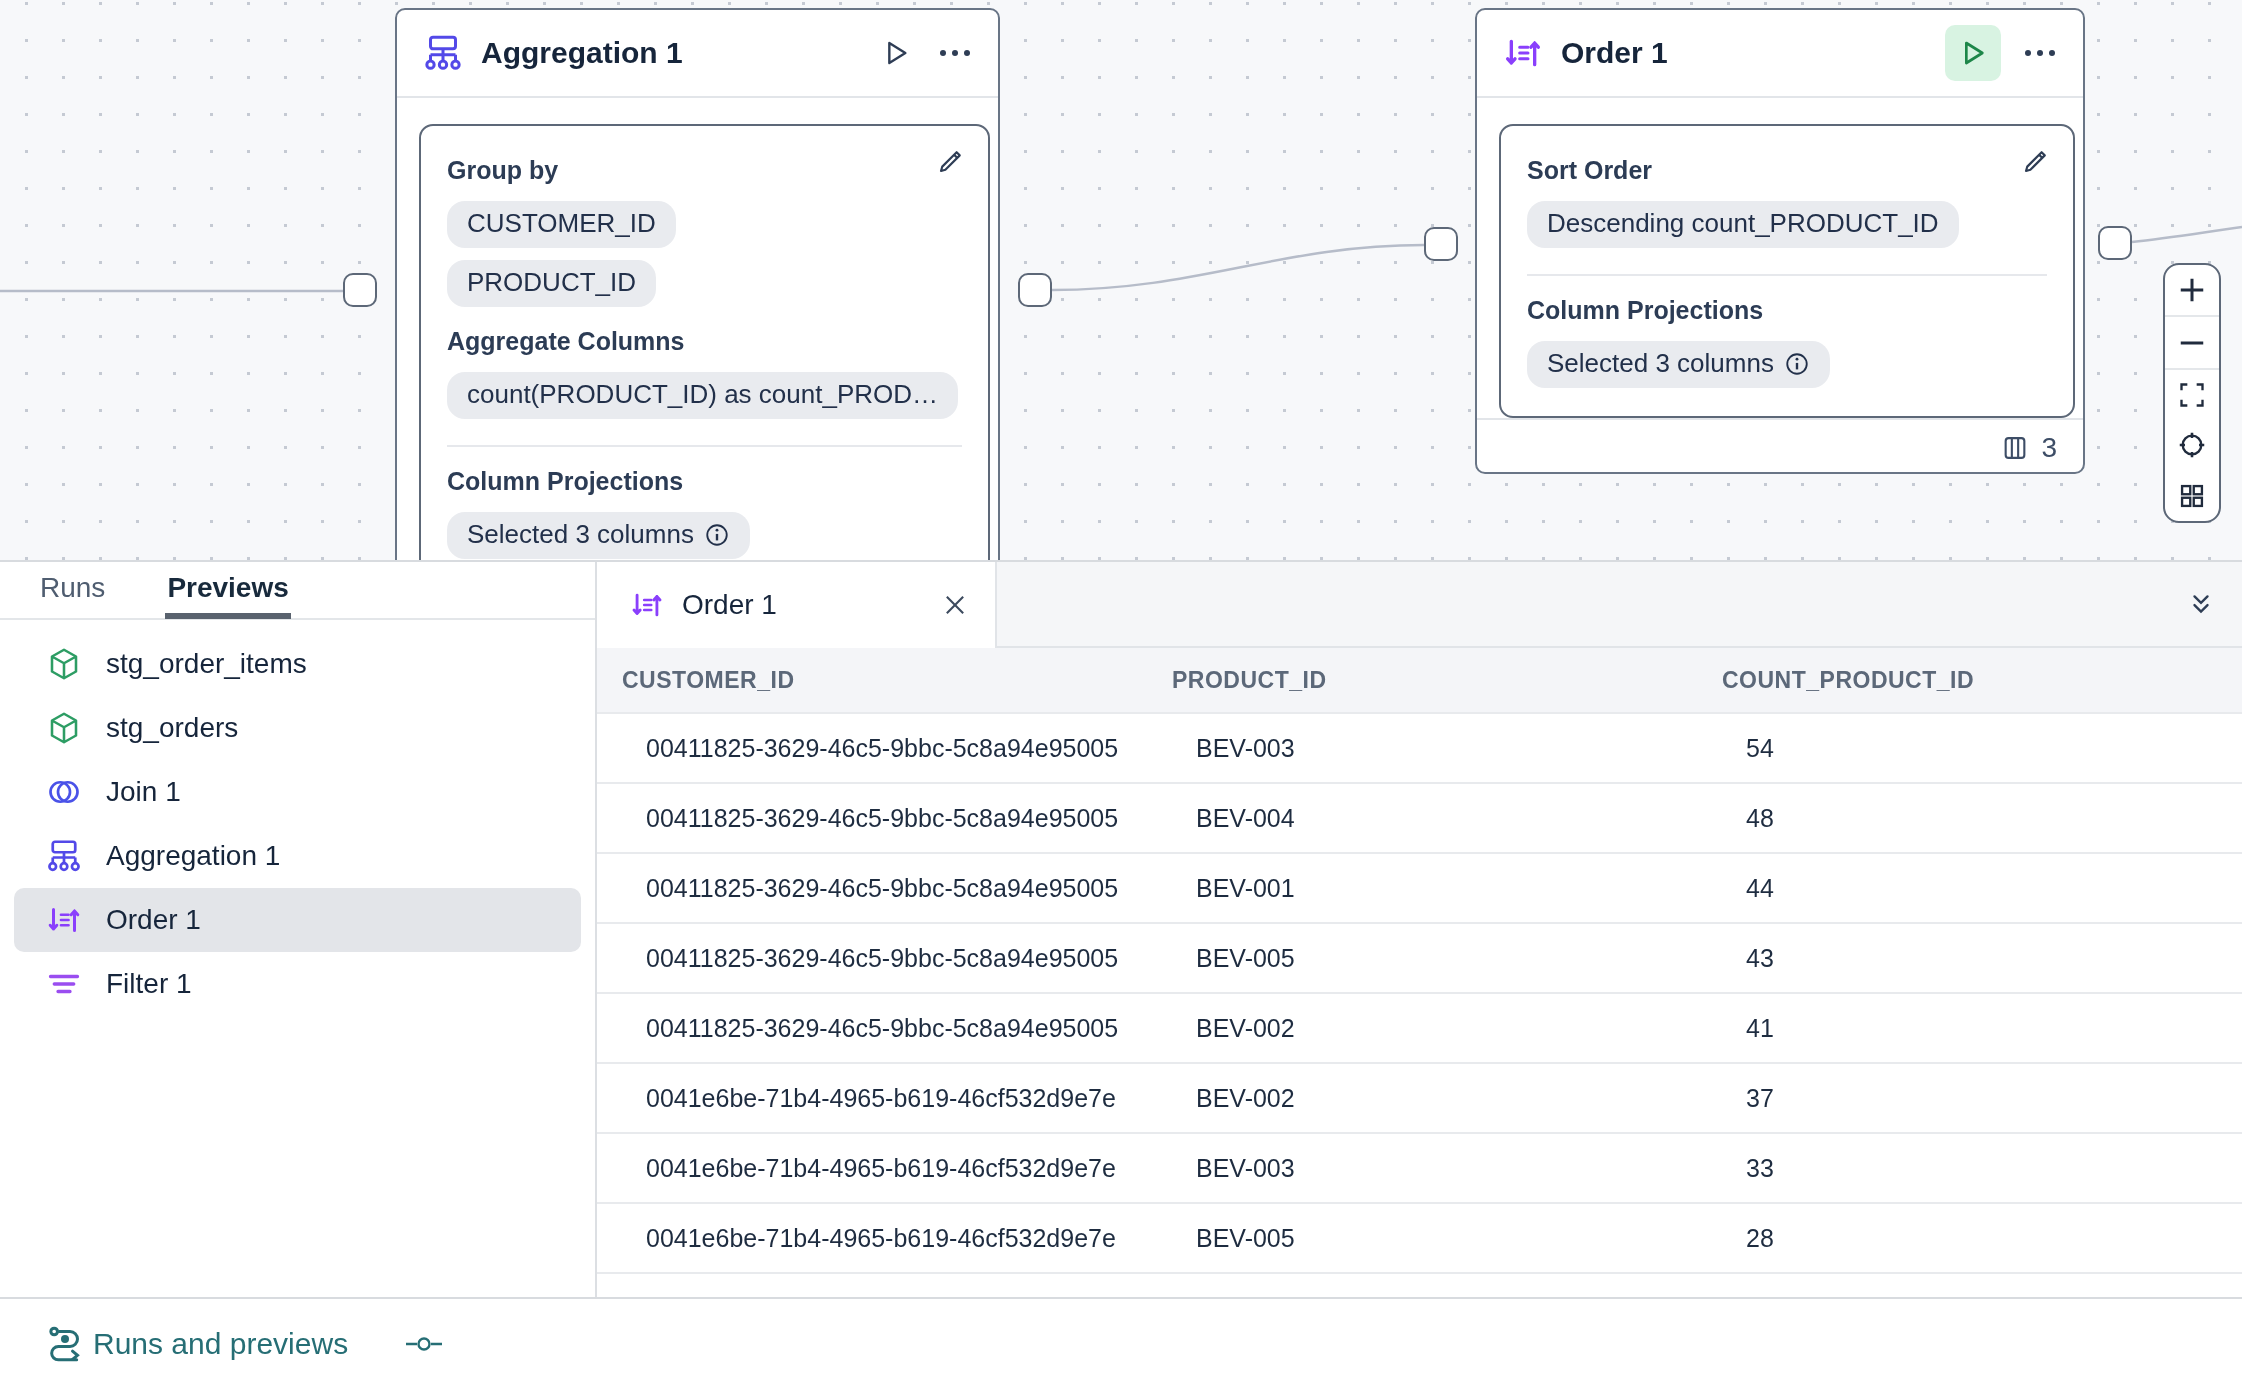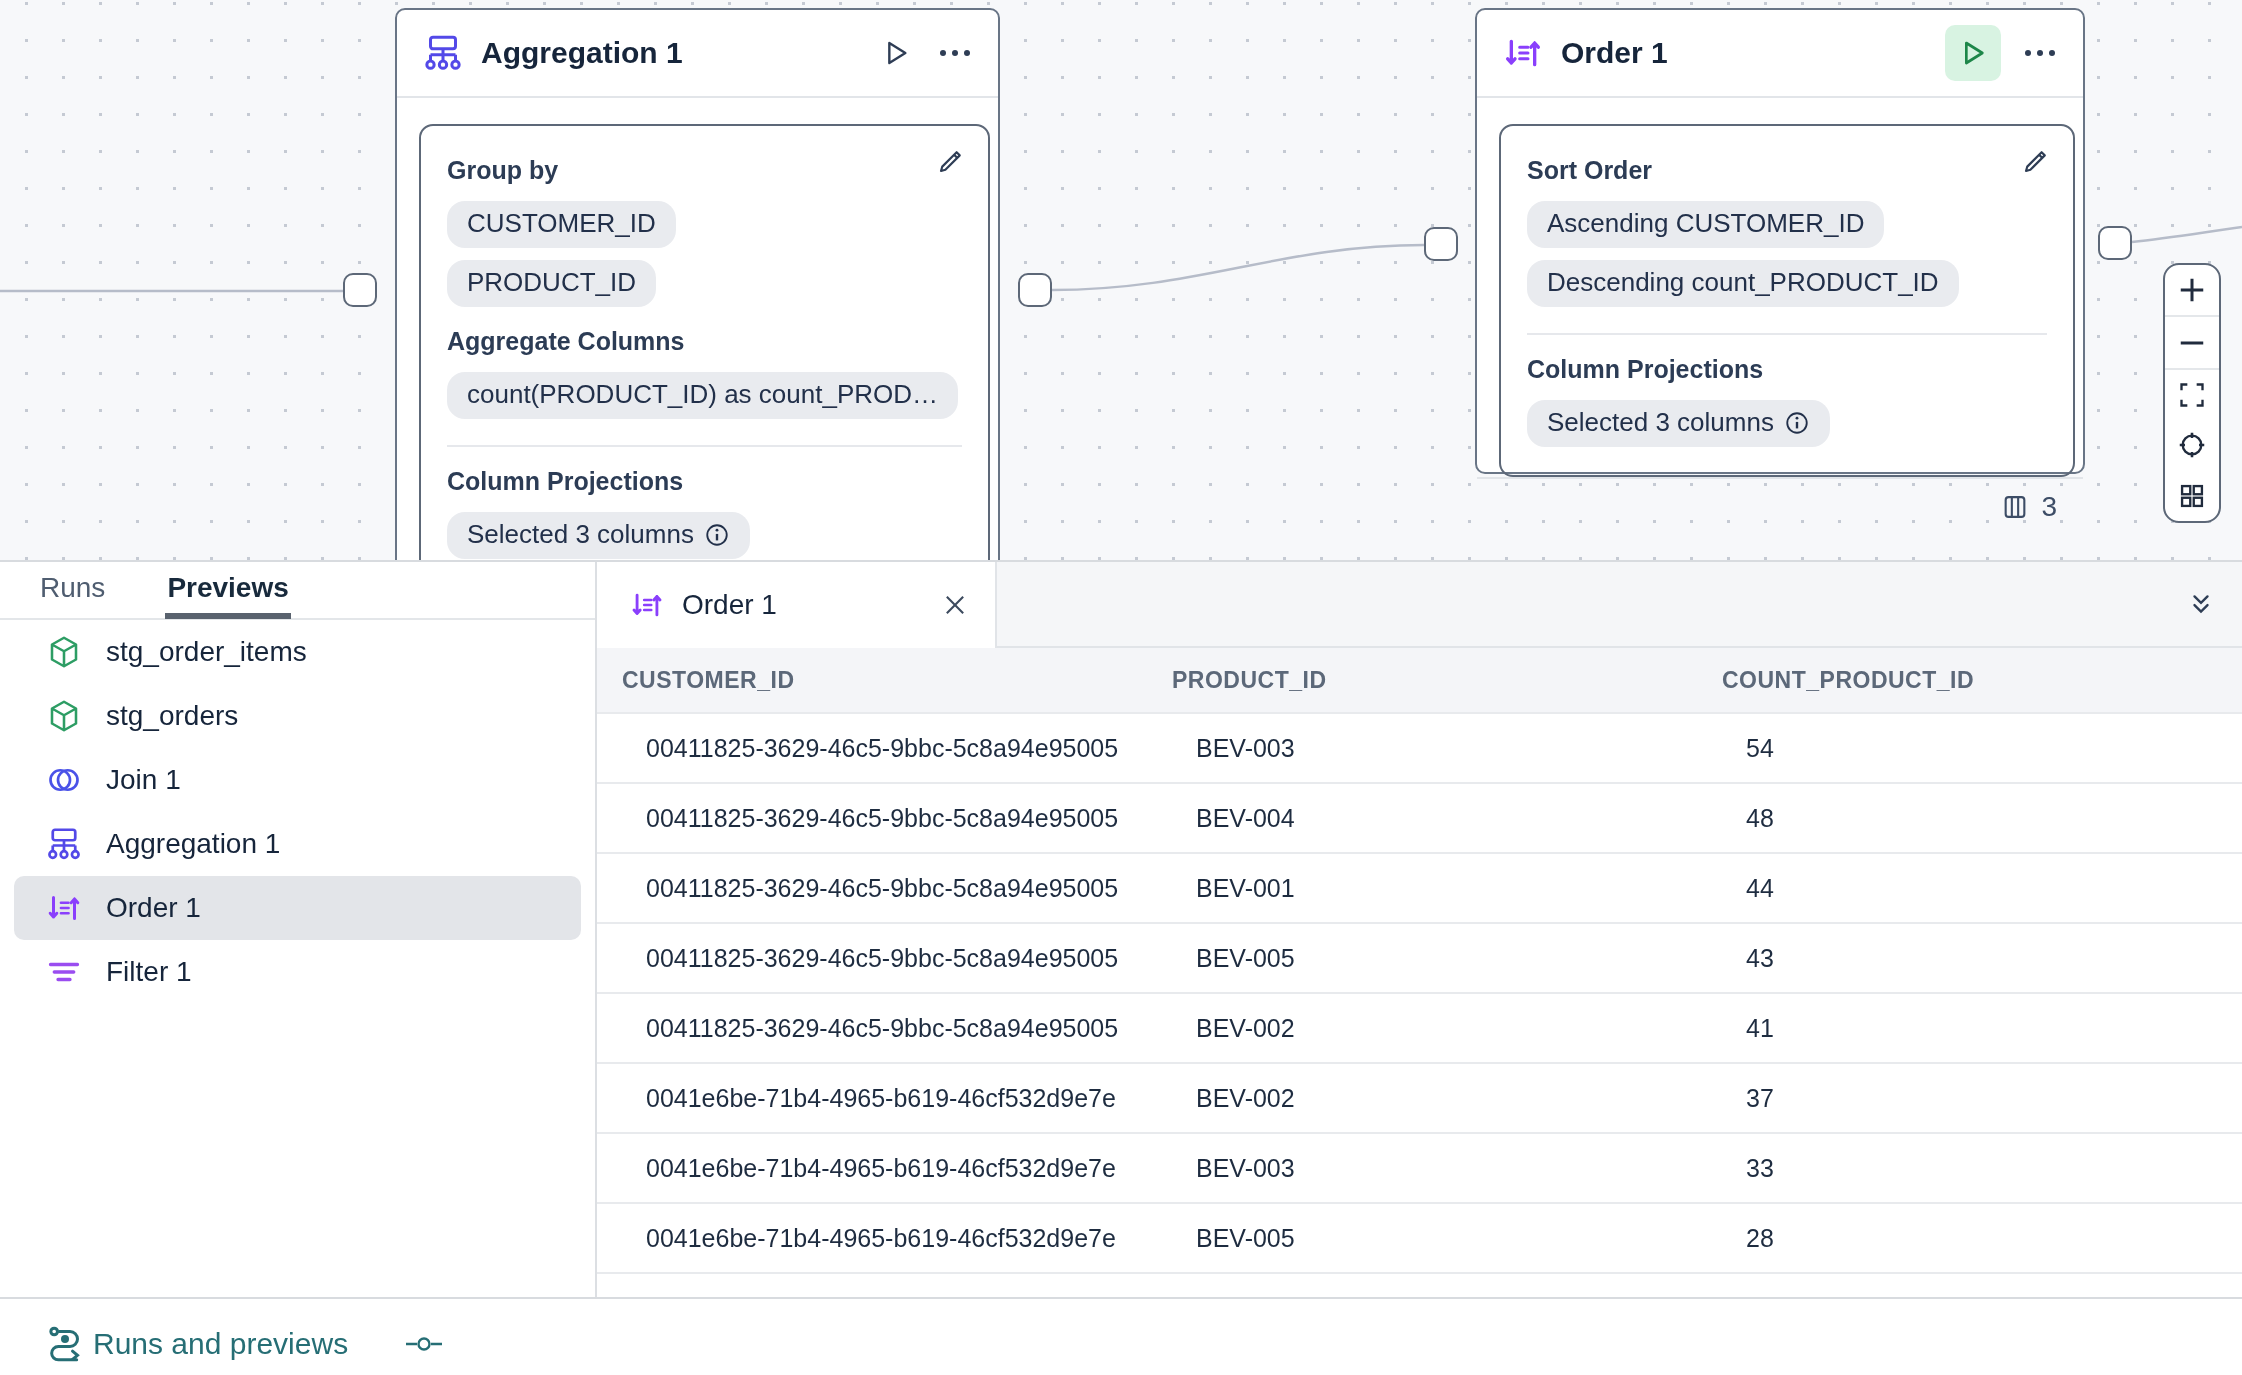--- a/index.html
+++ b/index.html
@@ -44,21 +44,21 @@
 
   
   .bottom-panel { position:absolute; left:0; top:560px; width:2242px; height:737px;
     border-top:2px solid #d8dbdf; background:#fff; display:flex; }
   .sidebar { width:597px; flex:none; border-right:2px solid #dcdfe3; display:flex; flex-direction:column; }
   .tabs { display:flex; gap:58px; padding-left:38px; height:58px; align-items:center;
     border-bottom:2px solid #e3e6e9; }
   .tab { font-size:28px; color:#4f5d70; cursor:pointer; height:100%; display:flex; align-items:center;
     border-bottom:6px solid transparent; margin-bottom:-2px; padding:0 2px;text-align:center; }
   .tab.active { font-weight:700; color:#182a3c; border-bottom-color:#59626e; }
-  .side-list { padding-top:0; }
+  .side-list { padding-top:12px; }
   .side-item { display:flex; align-items:center; gap:24px; height:64px; padding-left:32px;
     margin:0 14px; border-radius:10px; cursor:pointer; font-size:28px; color:#16253b; }
   .side-item.selected { background:#e3e5e9; }
 
   .preview { flex:1; display:flex; flex-direction:column; min-width:0; }
   .ptab-bar { height:86px; display:flex; background:#f5f6f8; border-bottom:2px solid #e1e4e8; flex:none; }
   .ptab { width:400px; background:#fff; border-right:2px solid #e1e4e8; display:flex; align-items:center;
     padding:0 26px 0 33px; gap:18px; margin-bottom:-2px; }
   .ptab-title { flex:1; font-size:28px; font-weight:500; color:#16253b; }
   .ptab-rest { flex:1; display:flex; align-items:center; justify-content:flex-end; padding-right:28px; }
@@ -177,21 +177,20 @@
     </div>
     <div class="node-body">
       <div class="inner-card">
         <button class="icon-btn pencil">
           <svg width="30" height="30" viewBox="0 0 24 24" fill="none" stroke="#2e3d55" stroke-width="1.7" stroke-linejoin="round">
             <path d="M4 20 L5 16.5 L16.5 5 L19 7.5 L7.5 19 Z M14.5 7 L17 9.5"></path>
           </svg>
         </button>
         <div class="card-label">Sort Order</div>
         <div class="chip-col">
-          <span class="chip">Ascending CUSTOMER_ID</span>
           <span class="chip">Descending count_PRODUCT_ID</span>
         </div>
         <hr class="card-divider">
         <div class="card-label">Column Projections</div>
         <div class="chip-col">
           <span class="chip">
             <span>Selected 3 columns</span>
             <svg width="26" height="26" viewBox="0 0 24 24" fill="none" stroke="#22304a" stroke-width="1.7">
               <circle cx="12" cy="12" r="9"></circle>
                 <path d="M12 11 V17" stroke-width="2.2"></path>

